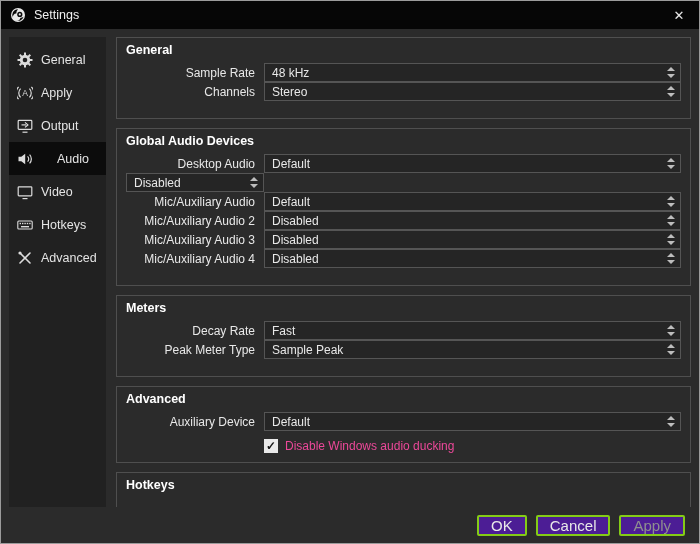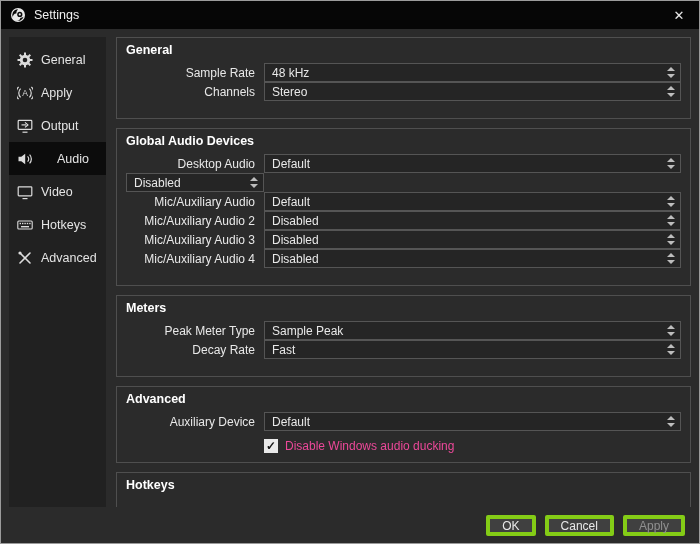--- a/index.html
+++ b/index.html
@@ -30,21 +30,21 @@
   .combo .arrows i { display:block; width:0; height:0; border-left:4px solid transparent; border-right:4px solid transparent; }
   .combo .arrows .up { border-bottom:4px solid #bdbdbd; }
   .combo .arrows .down { border-top:4px solid #bdbdbd; }
   .checkbox-row { display:grid; grid-template-columns:138px 1fr; align-items:center; margin-top:8px; }
   .checkbox { display:flex; align-items:center; gap:7px; cursor:pointer; }
   .checkbox .box { width:14px; height:14px; background:#e9e9e9; border:1px solid #e9e9e9; color:#141414; font-size:12px; line-height:13px; text-align:center; font-weight:bold; flex:0 0 auto; }
   .checkbox .lbl { color:#ec4899; font-size:12px; }
   .groupbox.cut { min-height:60px; }
   
   .footer { height:36px; flex:0 0 auto; display:flex; align-items:center; justify-content:flex-end; gap:9px; padding:0 14px; }
-  .btn { min-width:40px; height:21px; background:#404040; border:4px solid #84cc16; color:#e8e8e8; font-size:12px; border-radius:2px; padding:0 12px; cursor:pointer; font-family:inherit; }
+  .btn { min-width:40px; height:21px; background:#4c1d95; border:2px solid #84cc16; color:#e8e8e8; font-size:15px; border-radius:2px; padding:0 12px; cursor:pointer; font-family:inherit; }
   .btn.disabled { color:#8f8f8f; }
 </style>
 </head>
 <body>
 
 <div class="window">
 
   <div class="titlebar">
     <span class="logo">
       <svg viewBox="0 0 16 16" width="16" height="16">
@@ -254,33 +254,33 @@
                 <i class="up"></i>
                 <i class="down"></i>
               </span>
           </div>
         </div>
       </div>
 
       <div class="groupbox">
         <h2>Meters</h2>
         <div class="row">
+          <label>Decay Rate</label>
+          <div class="combo">
+            <span>Fast</span>
+            <span class="arrows">
+                <i class="up"></i>
+                <i class="down"></i>
+              </span>
+          </div>
+        </div>
+        <div class="row">
           <label>Peak Meter Type</label>
           <div class="combo">
             <span>Sample Peak</span>
-            <span class="arrows">
-                <i class="up"></i>
-                <i class="down"></i>
-              </span>
-          </div>
-        </div>
-        <div class="row">
-          <label>Decay Rate</label>
-          <div class="combo">
-            <span>Fast</span>
             <span class="arrows">
                 <i class="up"></i>
                 <i class="down"></i>
               </span>
           </div>
         </div>
       </div>
 
       <div class="groupbox">
         <h2>Advanced</h2>

